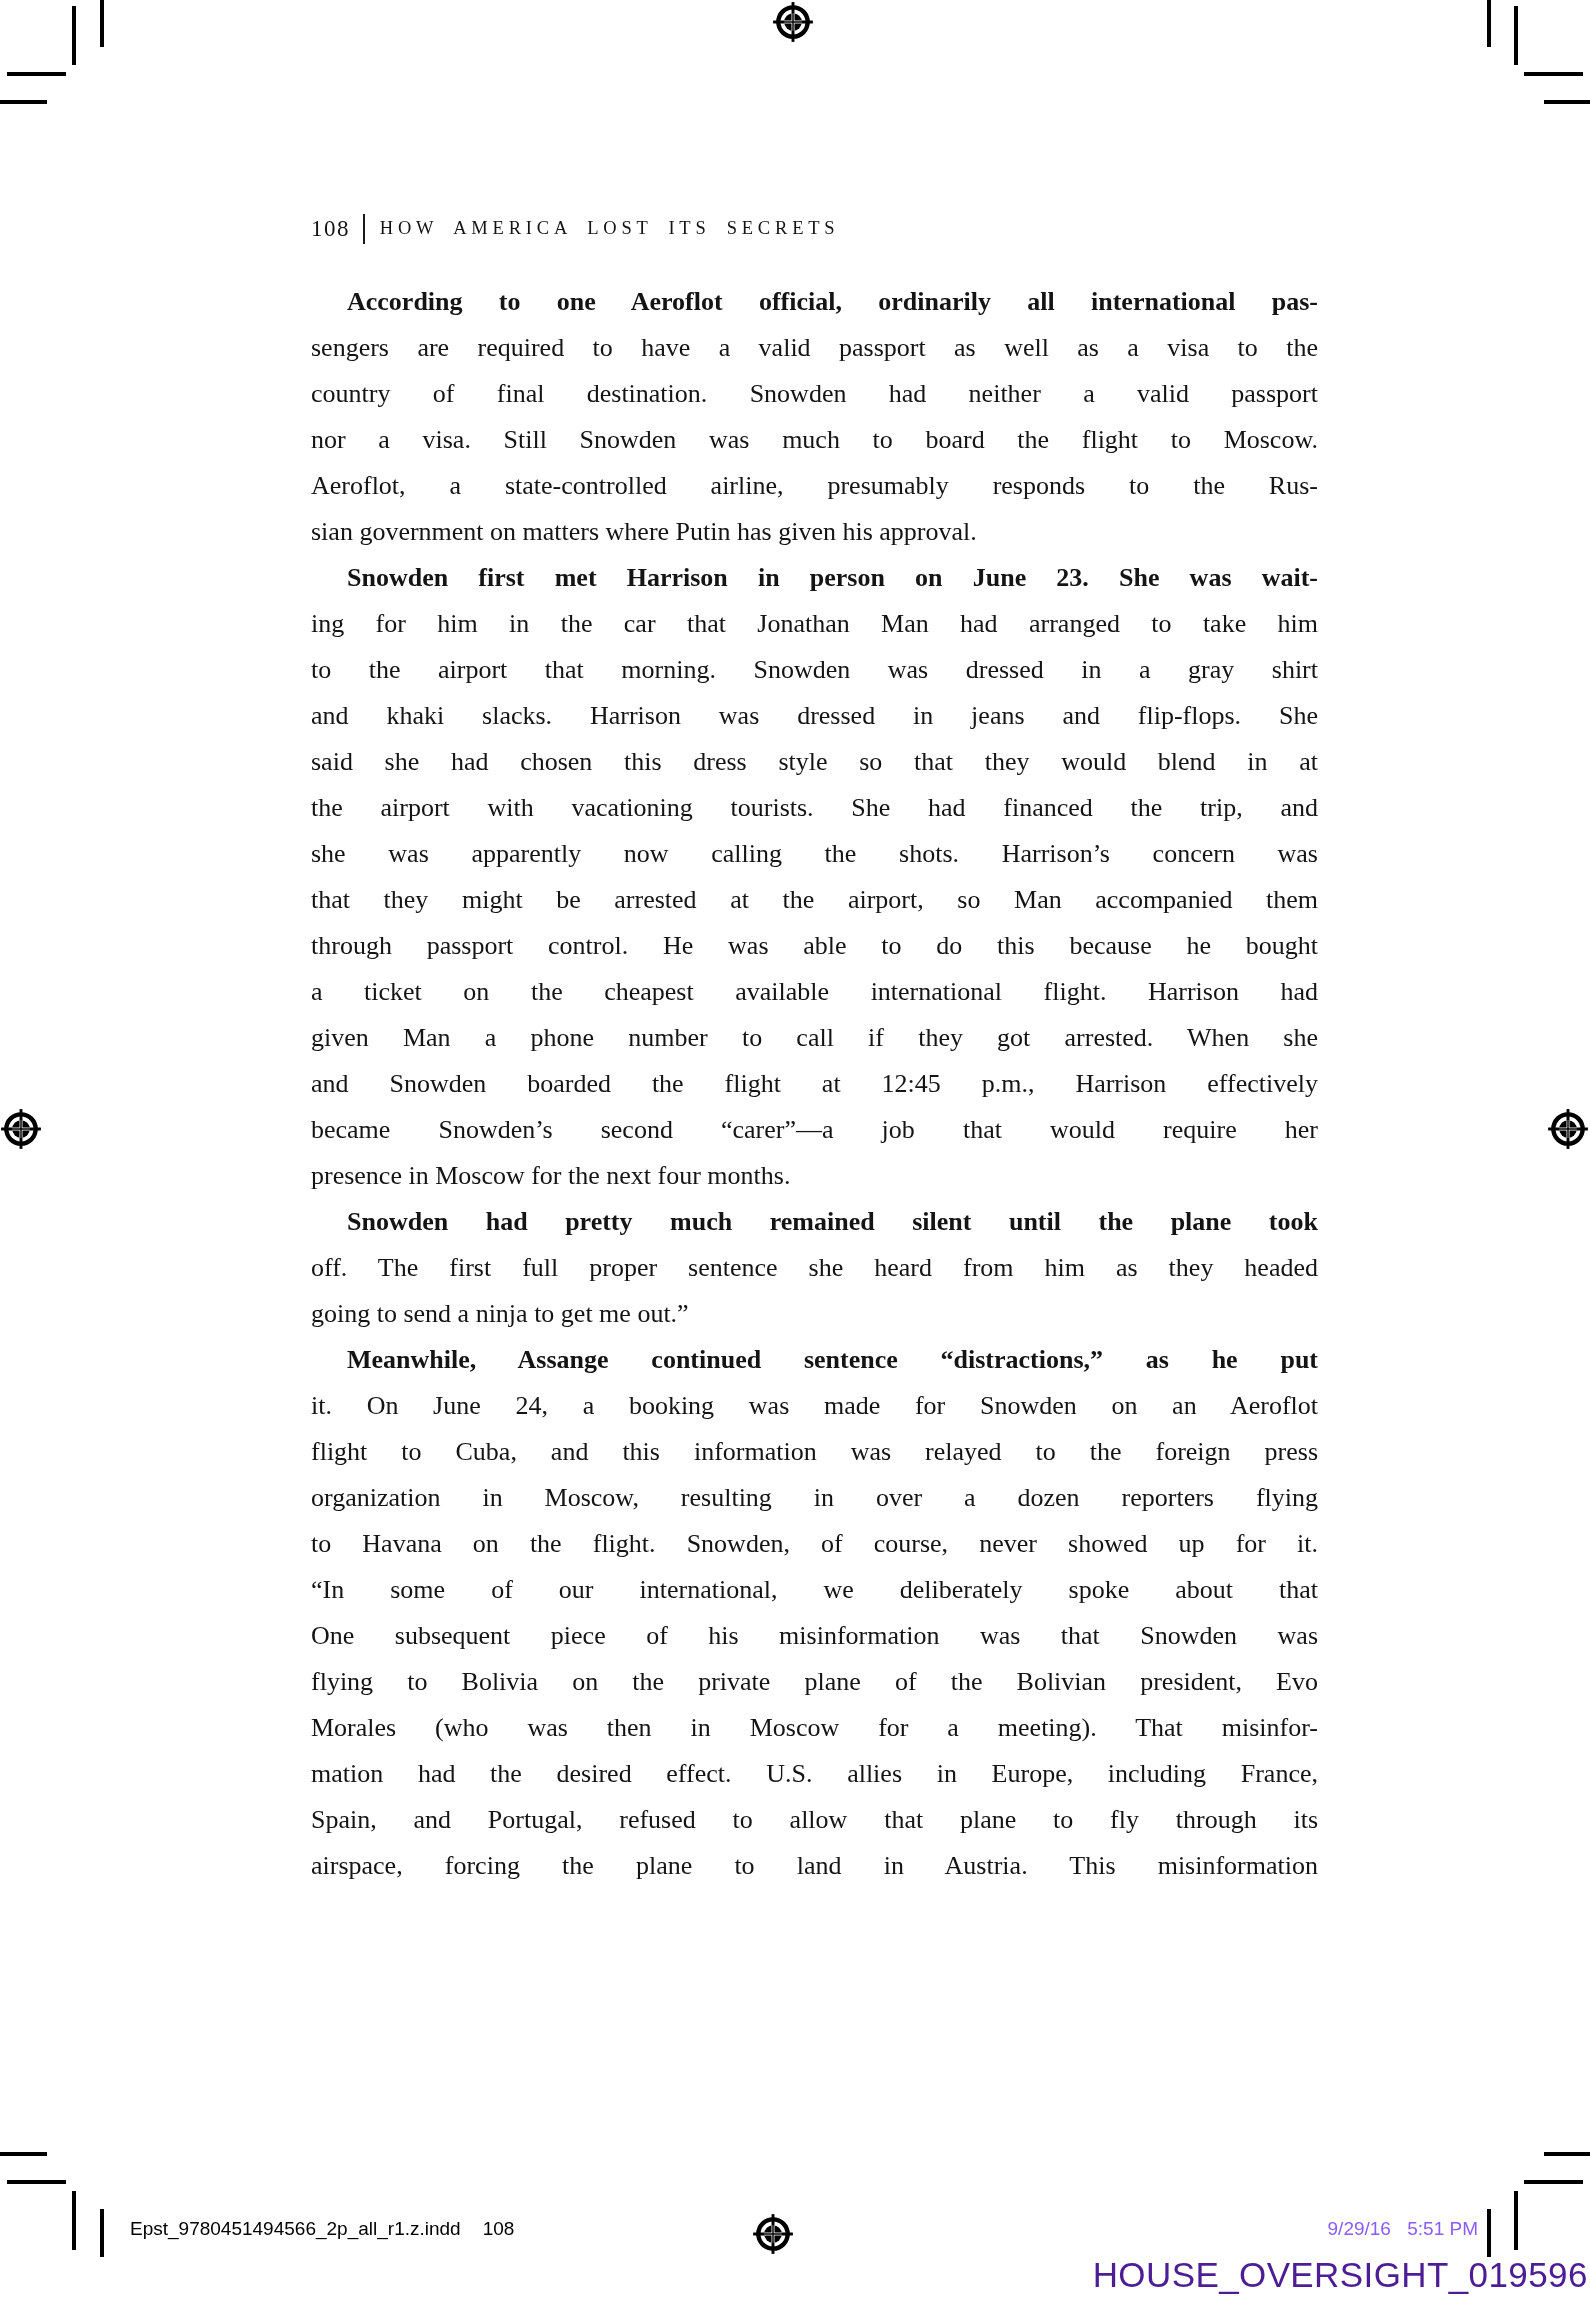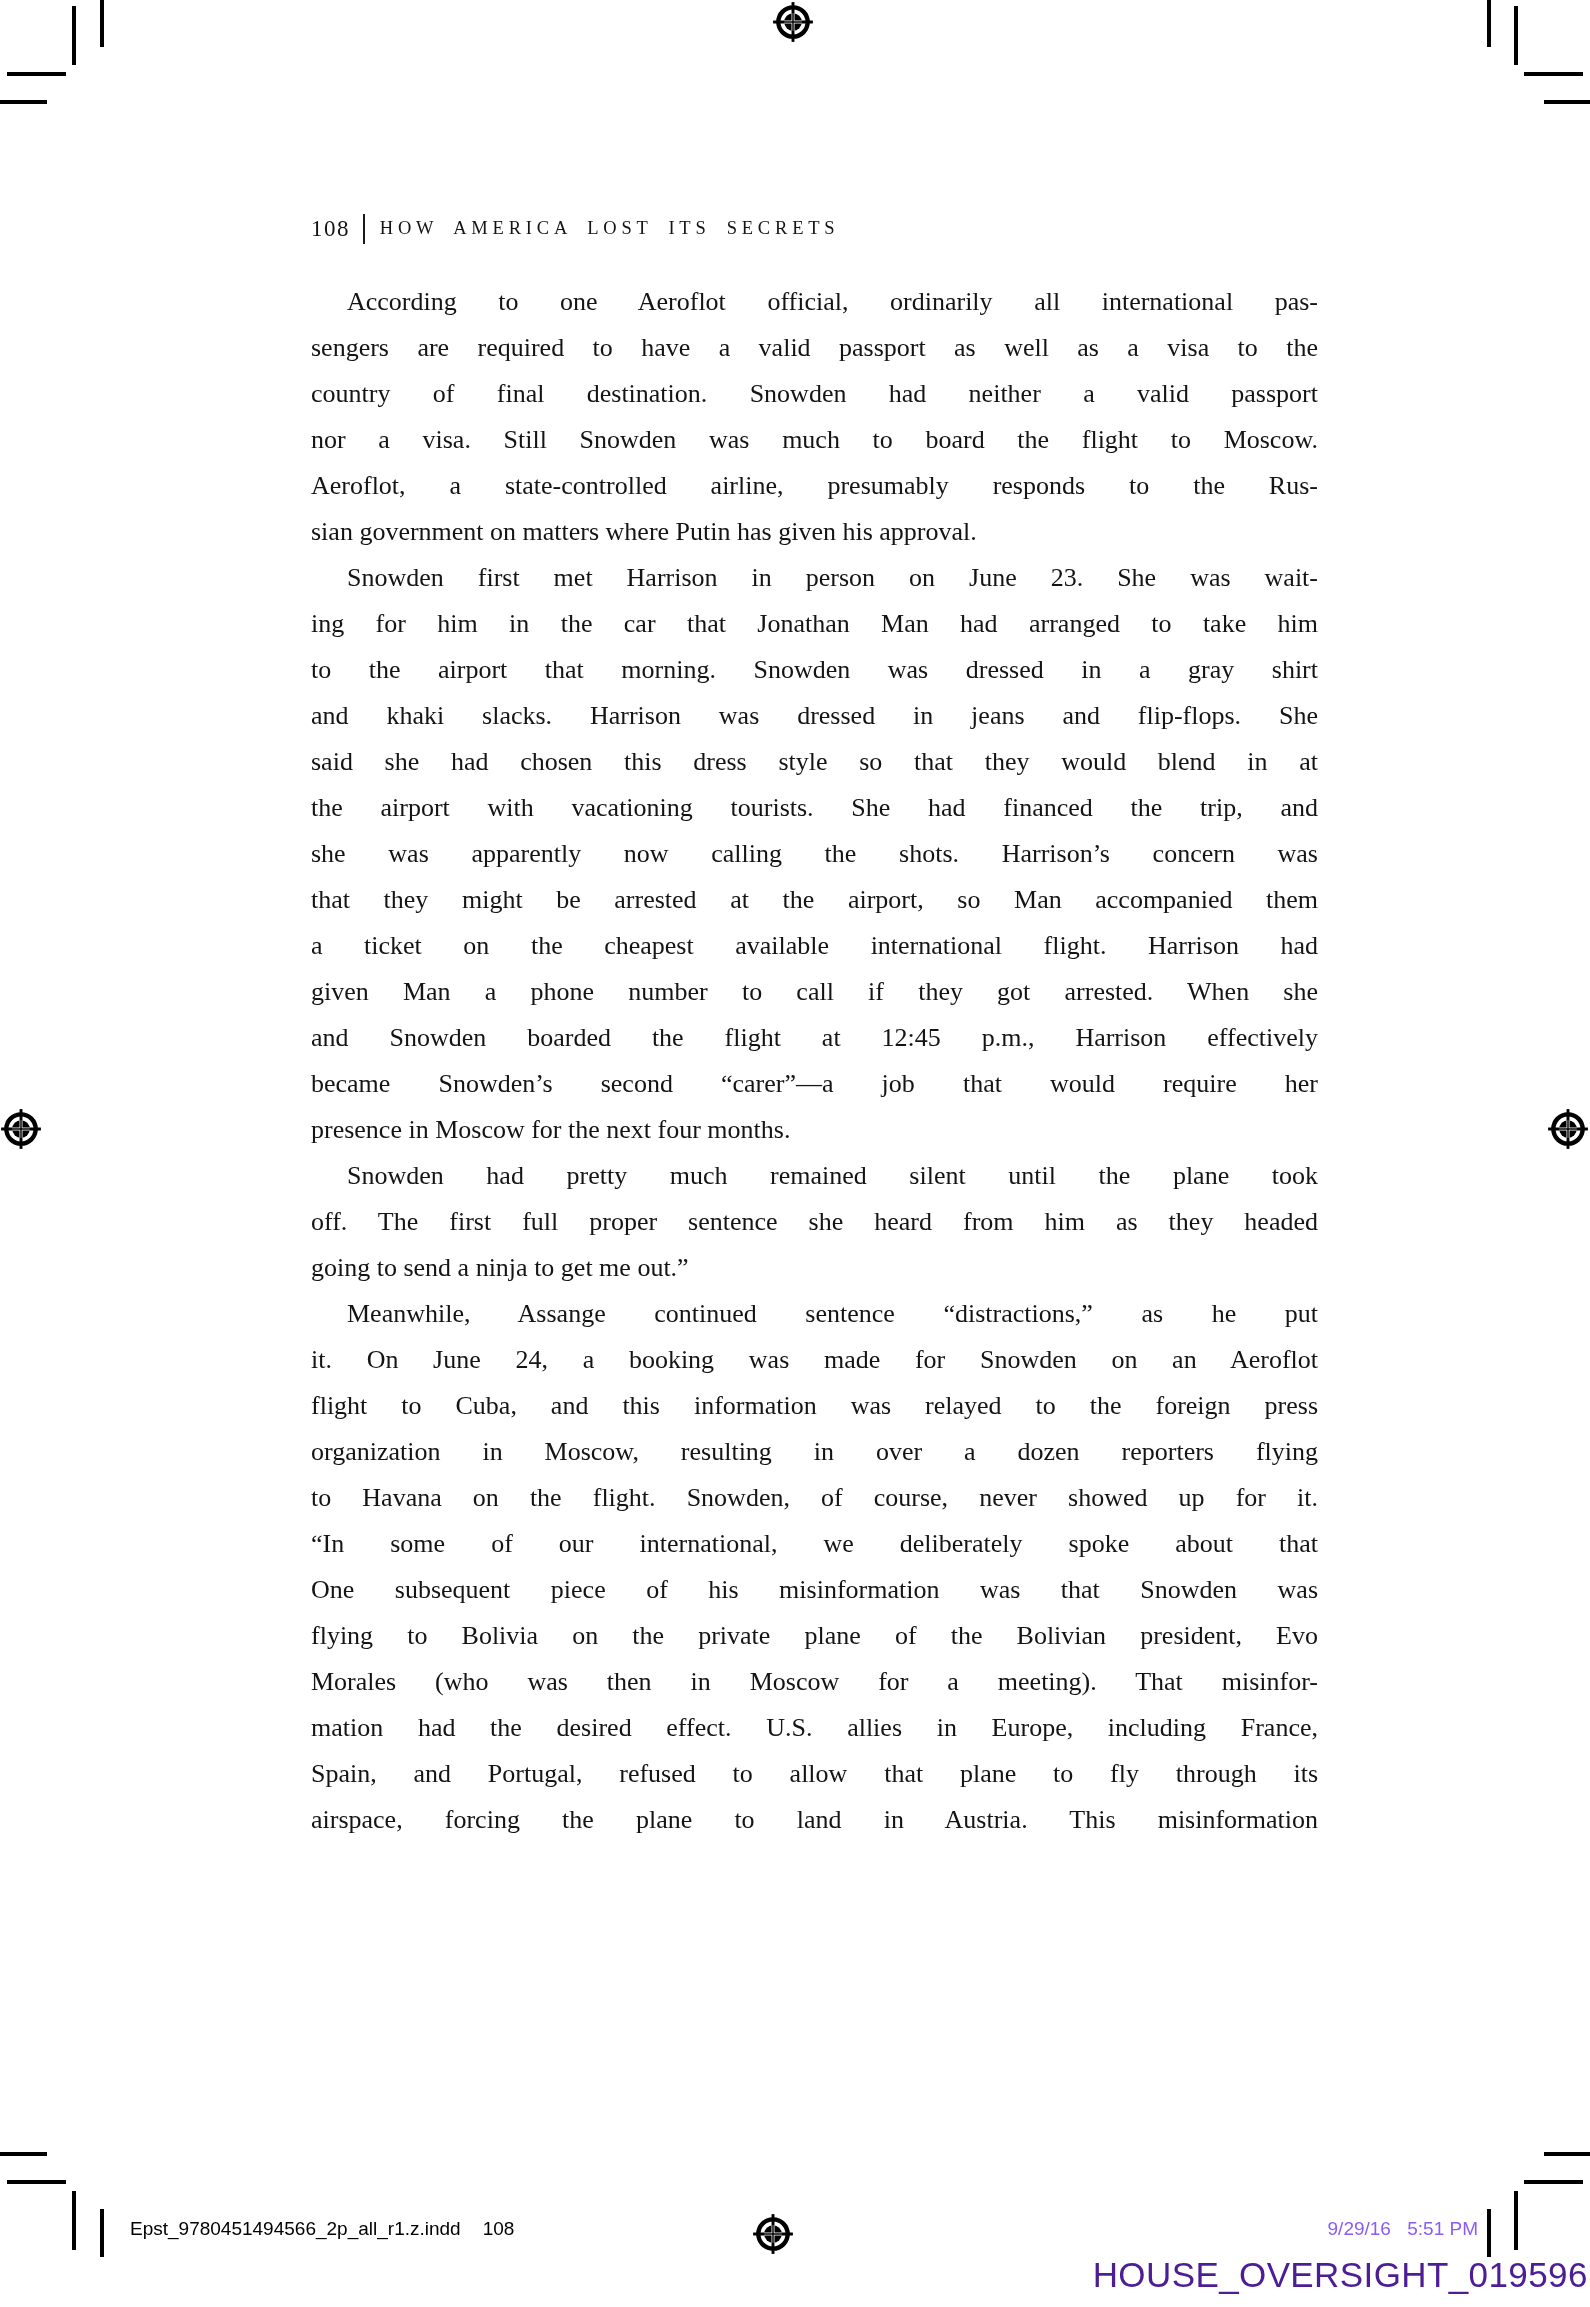--- a/index.html
+++ b/index.html
@@ -26,21 +26,21 @@
   .head-rule { width: 1.5px; height: 30px; background: #1a1a1a; margin: 0 15px 0 13.3px; }
   .running-title { font-size: 18.5px; letter-spacing: 4.8px; word-spacing: 6.7px; }
 
   
   .body-text {
     position: absolute; left: 311px; top: 279px; width: 1007px;
     font-size: 26px; line-height: 46px;
   }
   .line { text-align: justify; text-align-last: justify; white-space: normal; }
   .line.noj { text-align-last: left; }
-  .line.indent { padding-left: 36px; }
+  .line.indent { padding-left: 36px; font-weight: bold; }
 
   
   .footer-left {
     position: absolute; left: 130px; top: 2218px;
     font-family: "Liberation Sans", sans-serif; font-size: 19px; color: #000;
   }
   .footer-left .gap { display: inline-block; width: 22px; }
   .footer-right {
     position: absolute; right: 112px; top: 2218px;
     font-family: "Liberation Sans", sans-serif; font-size: 19px; color: #8b5cf6;
@@ -130,20 +130,21 @@
     <div class="line">Aeroflot, a state-controlled airline, presumably responds to the Rus-</div>
     <div class="line noj">sian government on matters where Putin has given his approval.</div>
     <div class="line indent">Snowden first met Harrison in person on June 23. She was wait-</div>
     <div class="line">ing for him in the car that Jonathan Man had arranged to take him</div>
     <div class="line">to the airport that morning. Snowden was dressed in a gray shirt</div>
     <div class="line">and khaki slacks. Harrison was dressed in jeans and flip-flops. She</div>
     <div class="line">said she had chosen this dress style so that they would blend in at</div>
     <div class="line">the airport with vacationing tourists. She had financed the trip, and</div>
     <div class="line">she was apparently now calling the shots. Harrison’s concern was</div>
     <div class="line">that they might be arrested at the airport, so Man accompanied them</div>
+    <div class="line">through passport control. He was able to do this because he bought</div>
     <div class="line">a ticket on the cheapest available international flight. Harrison had</div>
     <div class="line">given Man a phone number to call if they got arrested. When she</div>
     <div class="line">and Snowden boarded the flight at 12:45 p.m., Harrison effectively</div>
     <div class="line">became Snowden’s second “carer”—a job that would require her</div>
     <div class="line noj">presence in Moscow for the next four months.</div>
     <div class="line indent">Snowden had pretty much remained silent until the plane took</div>
     <div class="line">off. The first full proper sentence she heard from him as they headed</div>
     <div class="line noj">going to send a ninja to get me out.”</div>
     <div class="line indent">Meanwhile, Assange continued sentence “distractions,” as he put</div>
     <div class="line">it. On June 24, a booking was made for Snowden on an Aeroflot</div>

